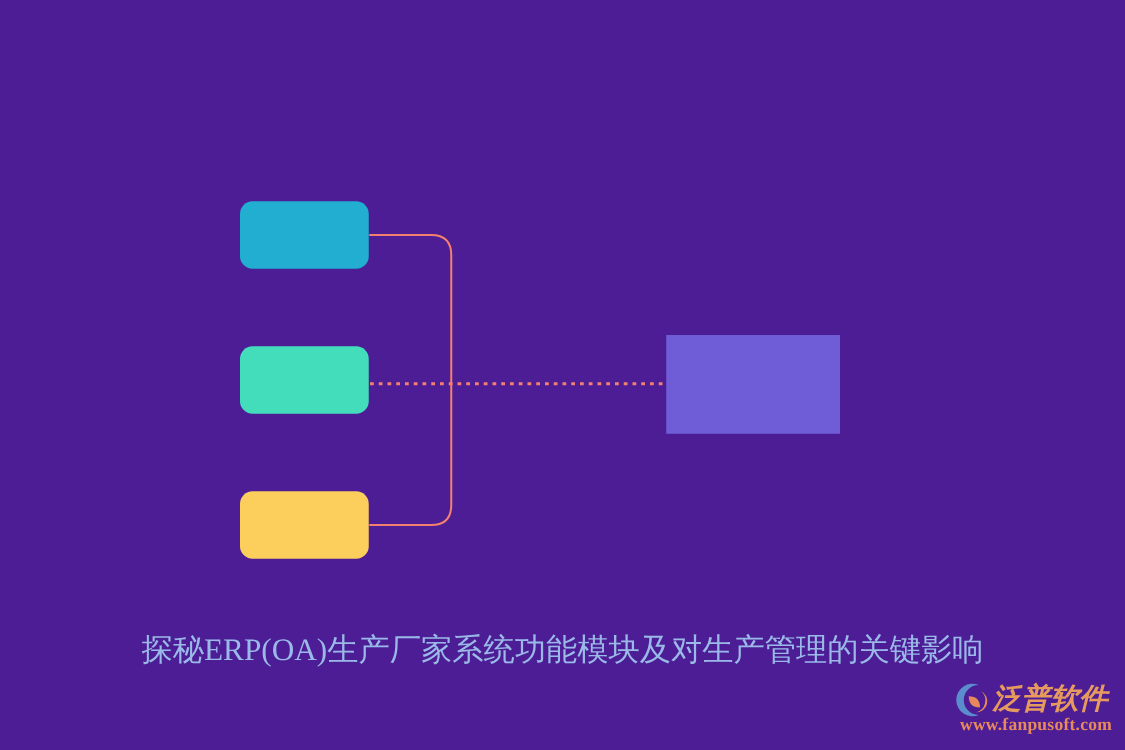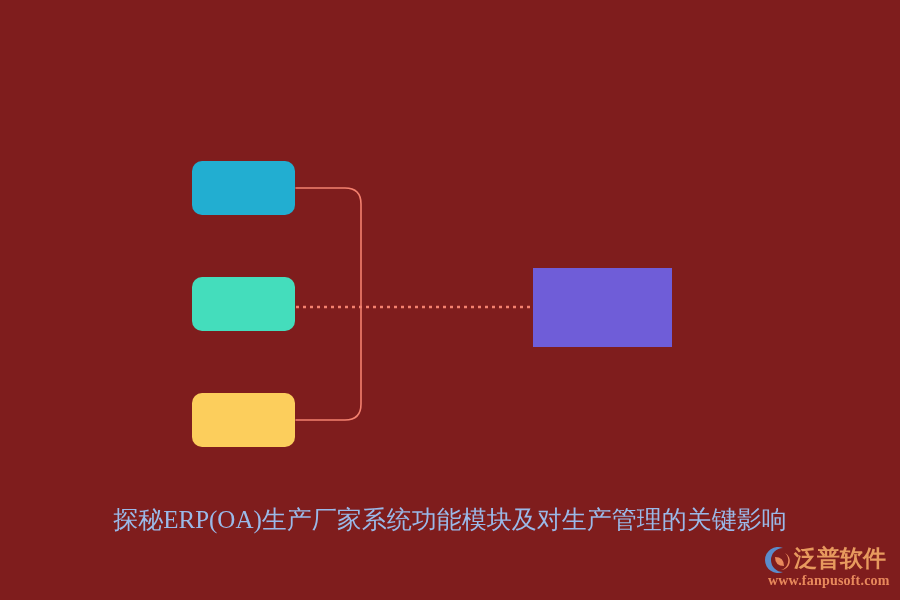--- a/index.html
+++ b/index.html
@@ -97,38 +97,39 @@
   #logo-name {
     position: absolute;
     left: 32px;
     top: 0px;
     font-family: "Liberation Sans", sans-serif;
     font-size: 23px;
     font-weight: bold;
     color: #e79a5e;
     letter-spacing: 0px;
     white-space: nowrap;
+    font-style: italic;
   }
   #logo-url {
     position: absolute;
     left: 6px;
     top: 30px;
     font-family: "Liberation Serif", serif;
     font-size: 14px;
     font-weight: bold;
     color: #e8895c;
     letter-spacing: 0.2px;
     white-space: nowrap;
     text-align: right;
   }
 </style>
 </head>
 <body>
 
-<div id="canvas" style="background: #7f1d1d;">
+<div id="canvas" style="background: #4c1d95;">
 
   <svg id="connectors" viewBox="0 0 900 600" width="900" height="600" xmlns="http://www.w3.org/2000/svg">
 
     <path d="M 296 188
              L 345 188
              Q 361 188 361 204
              L 361 404
              Q 361 420 345 420
              L 296 420" fill="none" stroke="#f4816f" stroke-width="1.6" stroke-linecap="round"></path>
 

